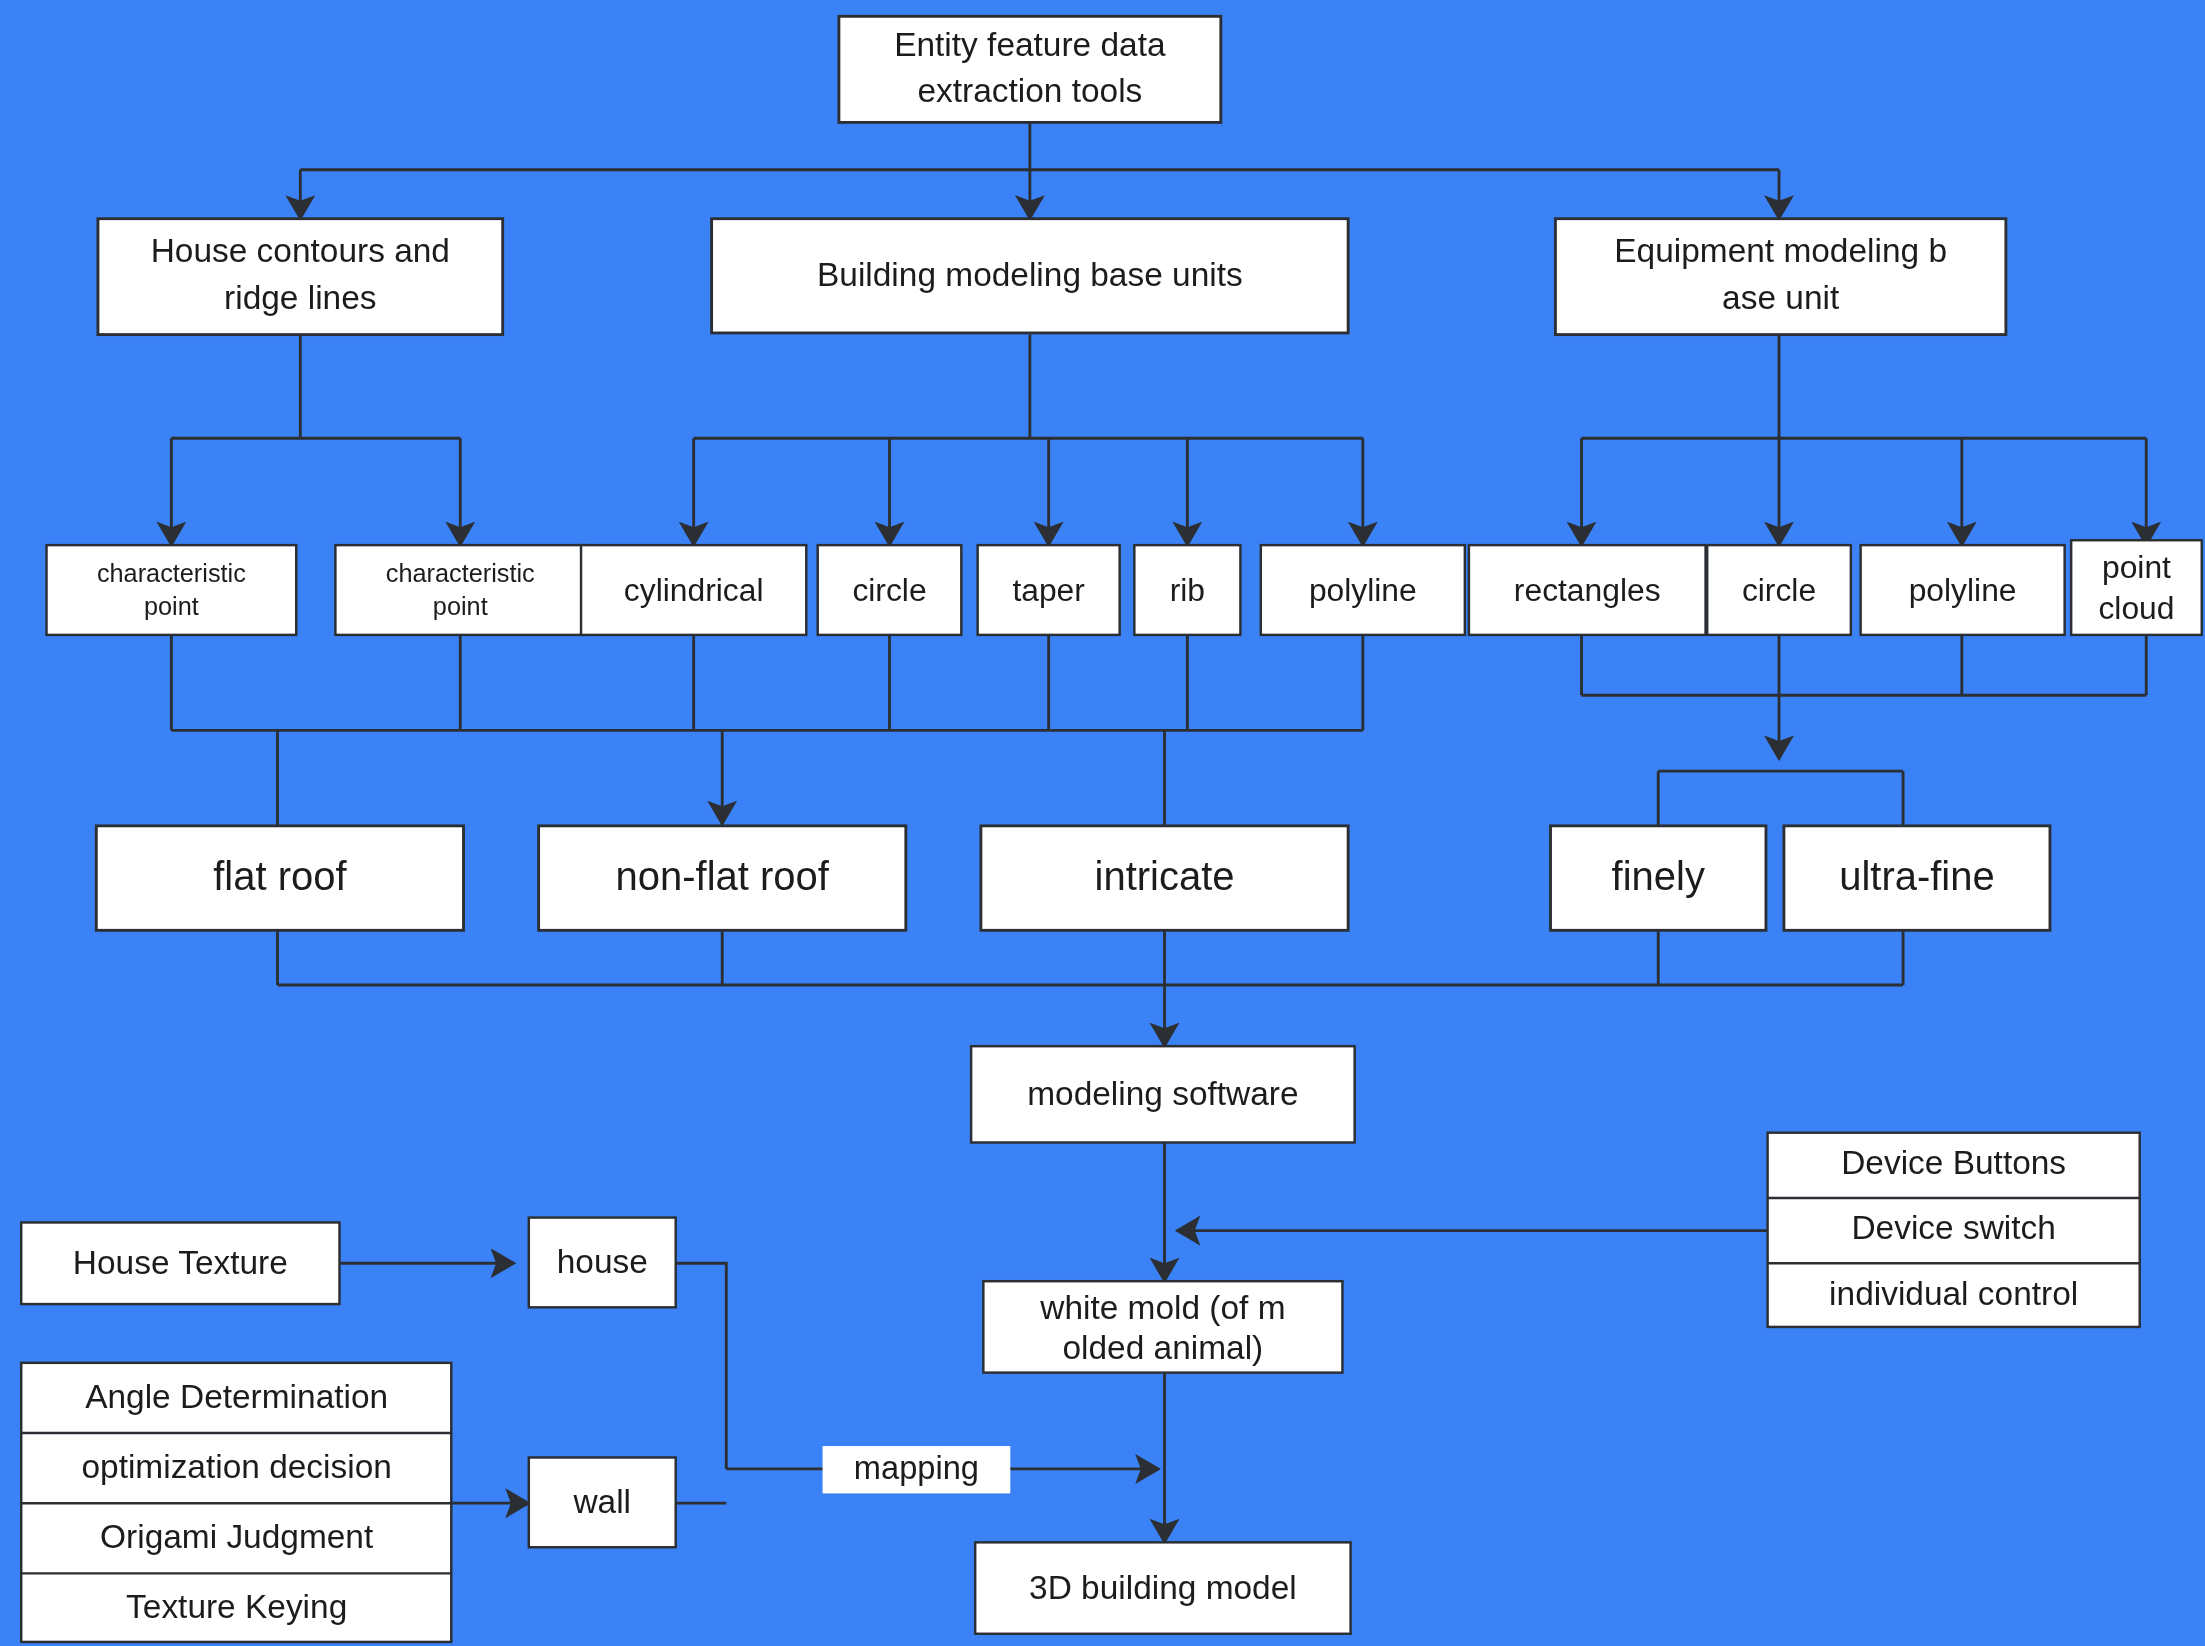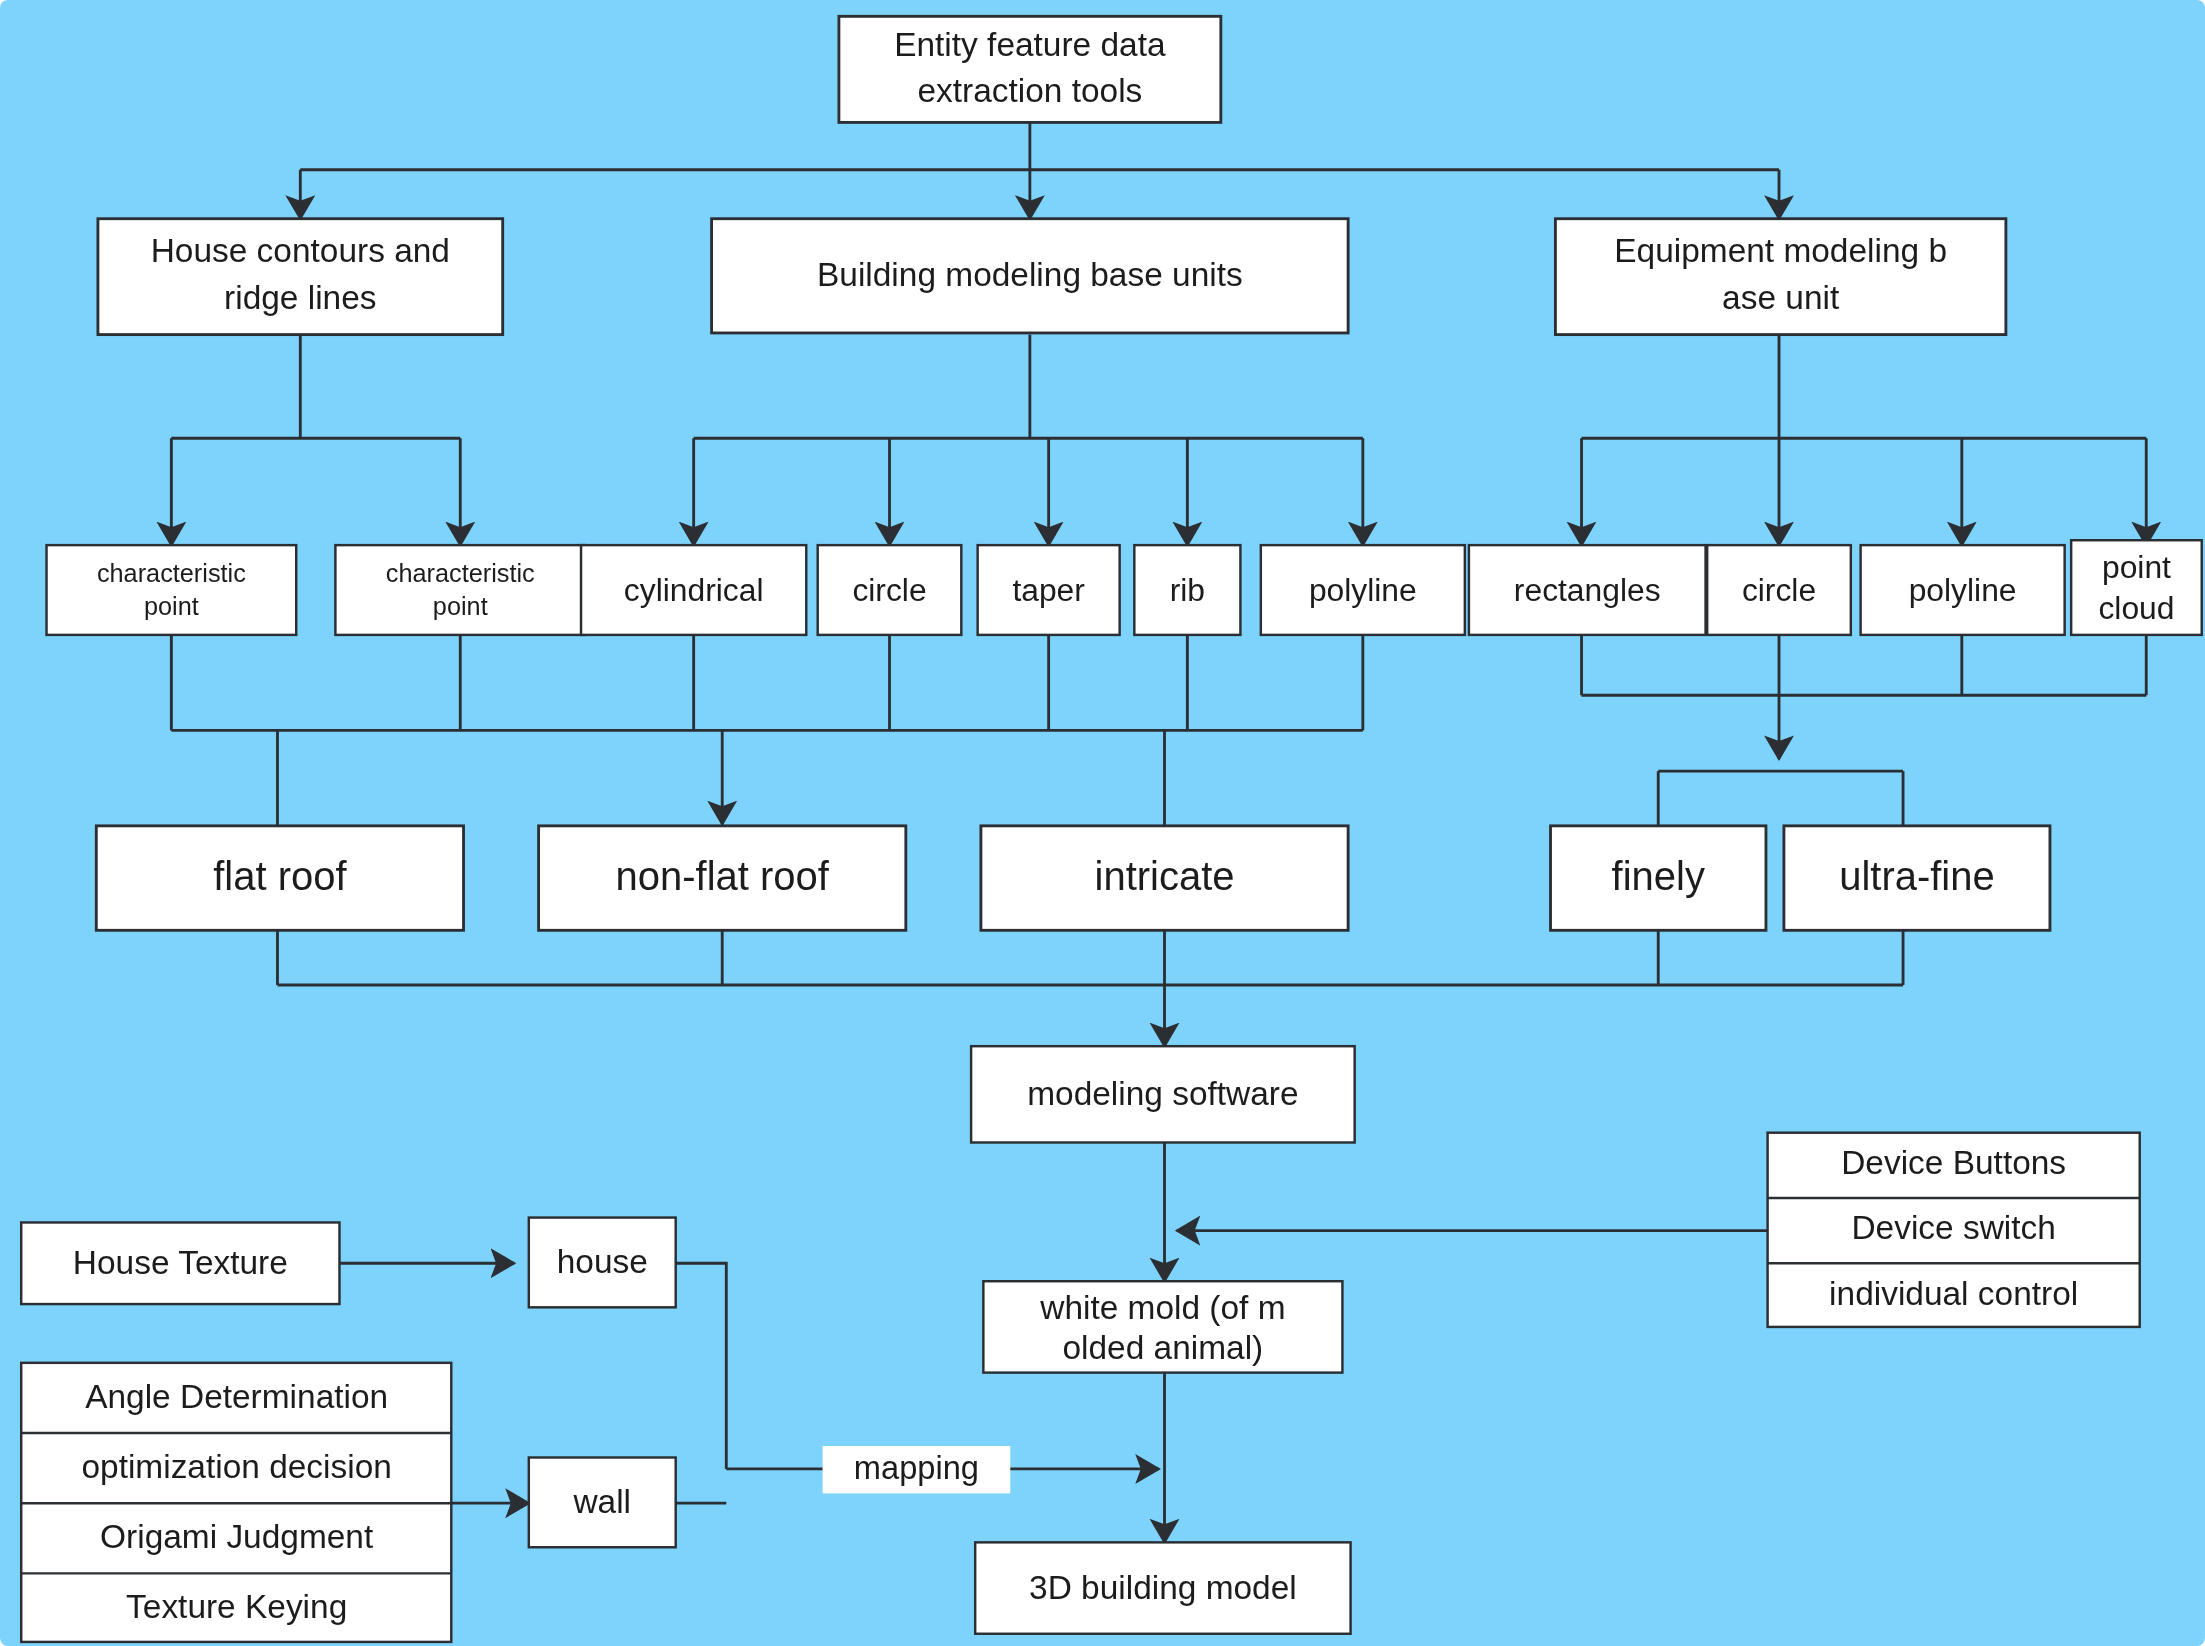--- a/index.html
+++ b/index.html
@@ -10,22 +10,21 @@
   body {
     font-family: "Liberation Sans", sans-serif;
     width: 2205px;
     height: 1646px;
     overflow: hidden;
   }
   #diagram-root {
     position: relative;
     width: 2205px;
     height: 1646px;
-    background: #7dd3fc;
-    border-radius: 8px;
+    background: #3b82f6;
   }
   svg.flow {
     position: absolute;
     top: 0;
     left: 0;
     width: 2205px;
     height: 1646px;
     display: block;
   }
   .node-rect {

